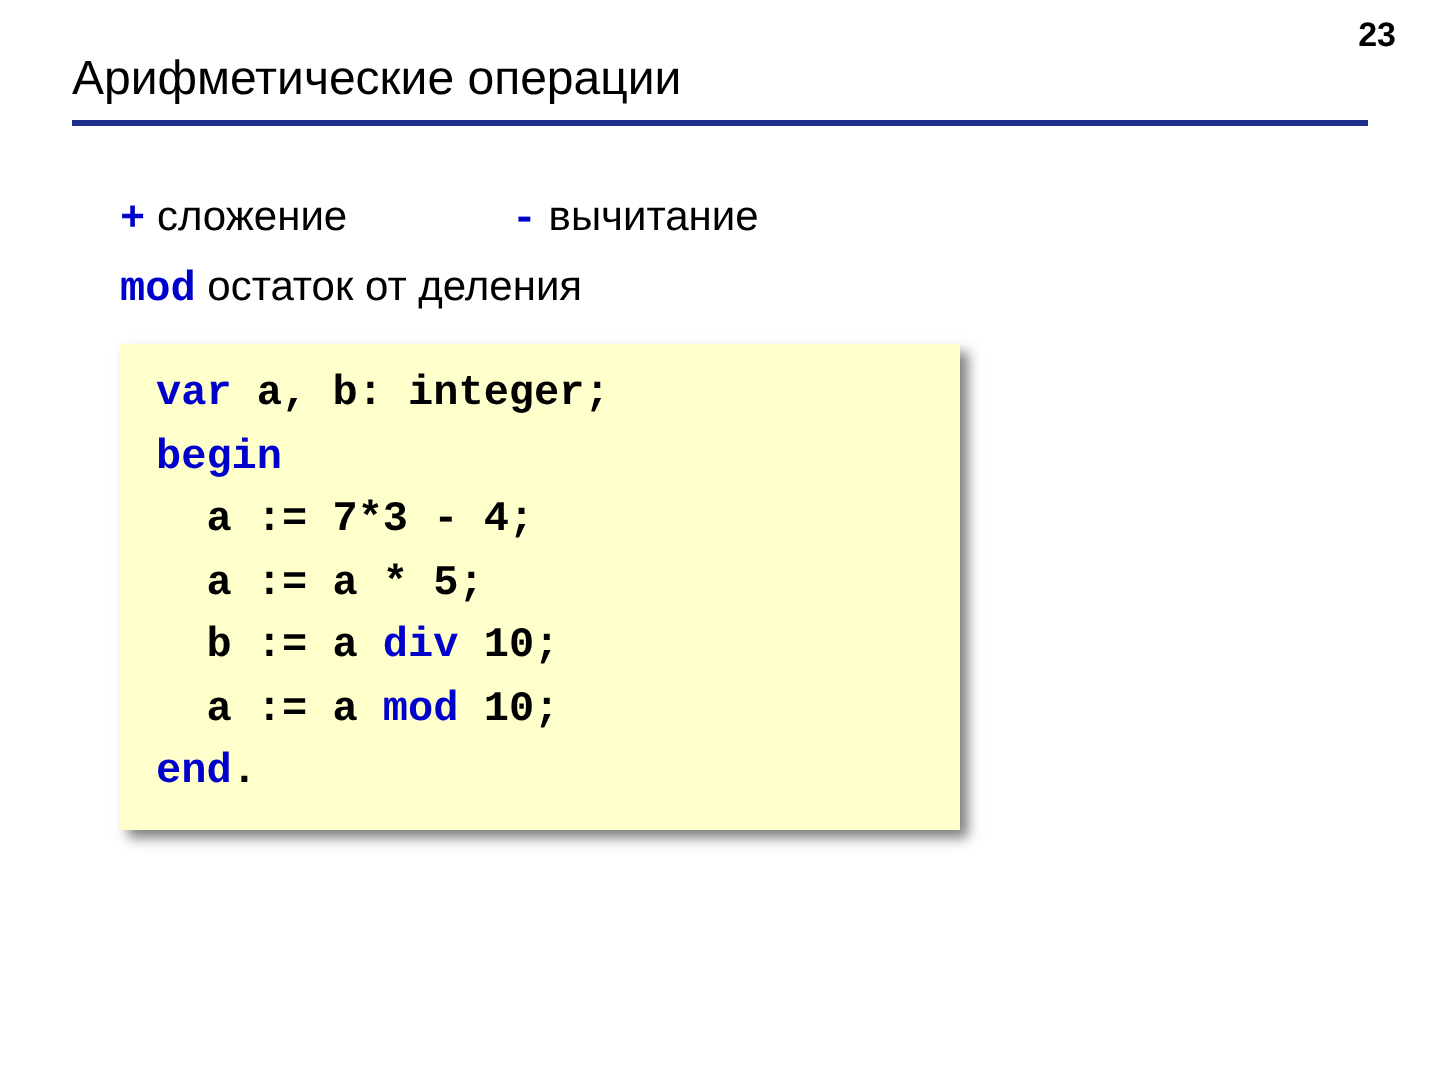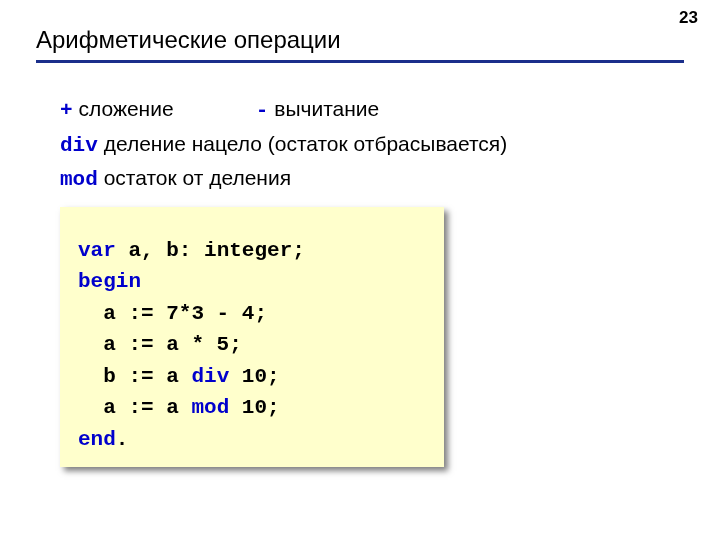--- a/index.html
+++ b/index.html
@@ -42,24 +42,24 @@
   .ops .row { white-space: nowrap; }
   .ops .col1 { display: inline-block; width: 190px; }
   .ops .col2 { display: inline-block; }
   .kw {
     font-family: "Courier New", Courier, monospace;
     font-weight: bold;
     color: #0000cc;
   }
   .code-box {
     margin: 10px 0 0 24px;
-    width: 384px;
+    width: 420px;
     background: #ffffcc;
     box-shadow: 4px 4px 6px rgba(0,0,0,0.5);
-    padding: 28px 18px 12px 18px;
+    padding: 10px 18px 12px 18px;
     box-sizing: border-box;
   }
   .code-box pre {
     margin: 0;
     font-family: "Courier New", Courier, monospace;
     font-weight: bold;
     font-size: 21px;
     line-height: 1.5;
     color: #000;
     white-space: pre;
@@ -78,23 +78,20 @@
   <div class="ops">
     <div class="row">
       <span class="col1">
         <span class="kw">+</span><span> сложение</span>
       </span>
       <span class="col2">
         <span class="kw">-</span><span> вычитание</span>
       </span>
     </div>
     <div class="row">
-      <span class="kw">div</span><span> деление нацело (остаток отбрасывается)</span>
-    </div>
-    <div class="row">
       <span class="kw">mod</span><span> остаток от деления</span>
     </div>
   </div>
 
   <div class="code-box">
 <pre><span class="kw">var</span><span> a, b: integer;</span>
 <span class="kw">begin</span>
 <span>  a := 7*3 - 4;</span>
 <span>  a := a * 5;</span>
 <span>  b := a </span><span class="kw">div</span><span> 10;</span>

